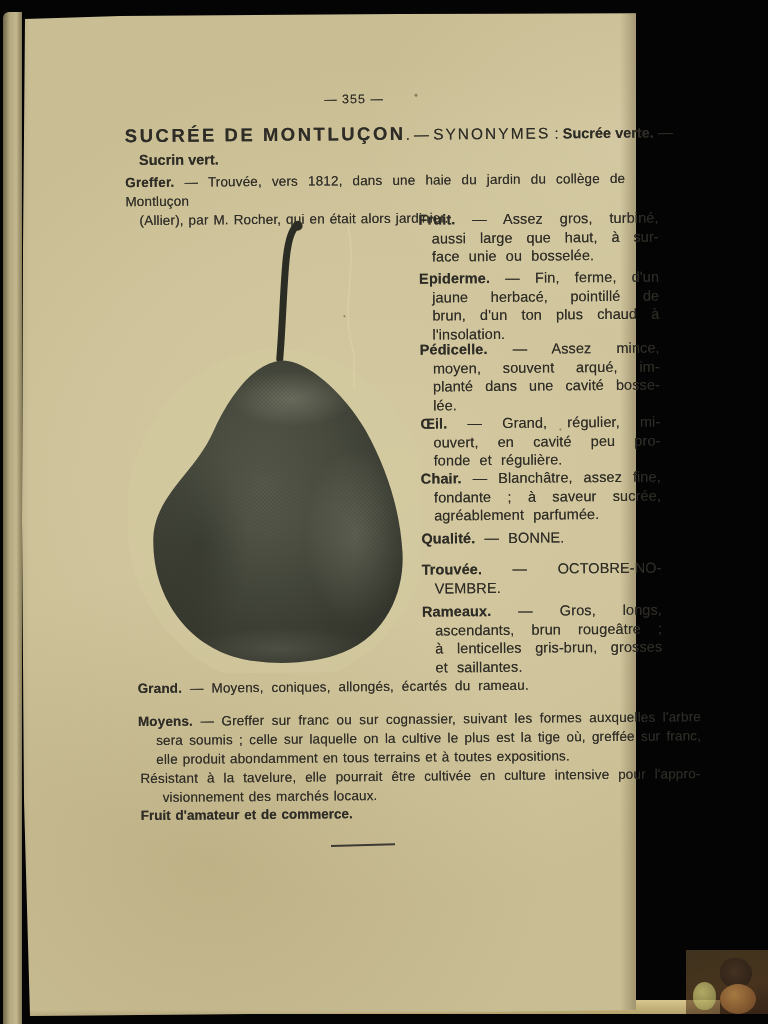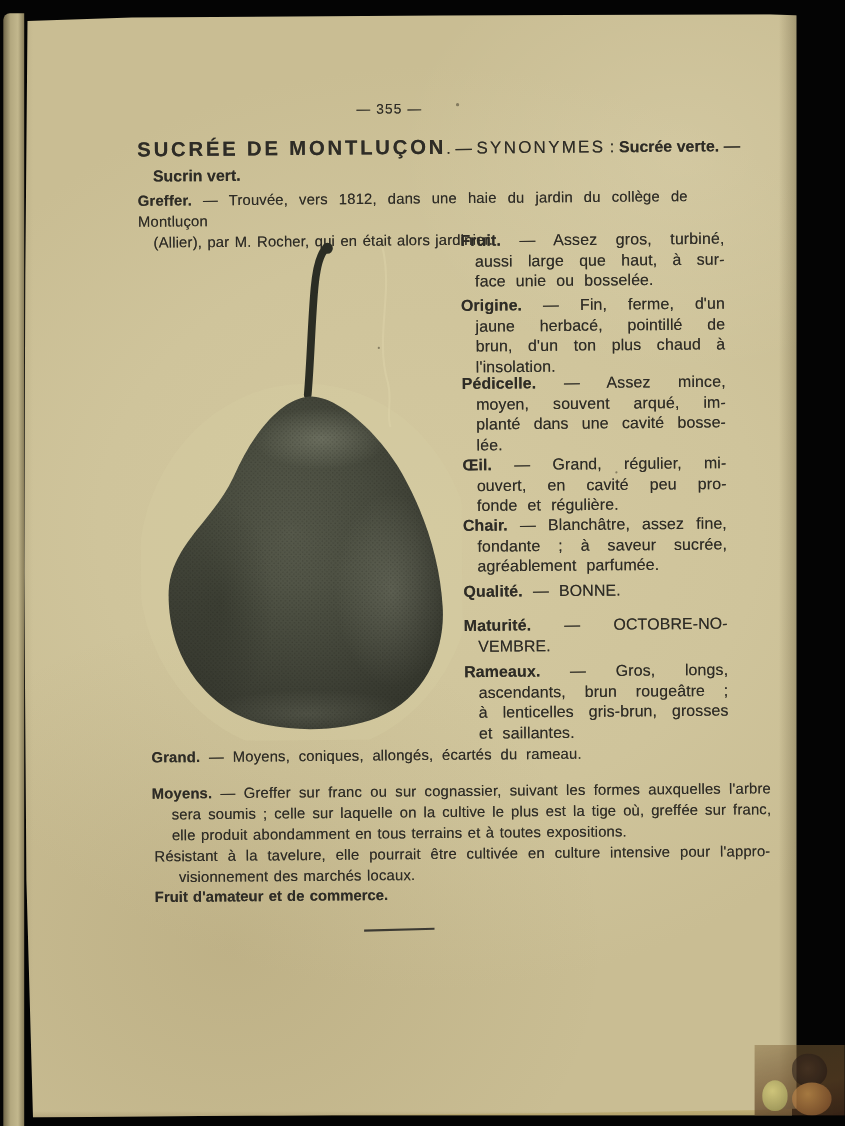--- a/index.html
+++ b/index.html
@@ -14,21 +14,21 @@
     position:absolute;left:3px;top:12px;width:19px;height:1012px;
     background:linear-gradient(90deg,#6f6548 0%,#b3a87f 35%,#c2b78d 70%,#877c59 100%);
     border-radius:6px 0 0 0;
   }
   .under-bottom{
     position:absolute;left:60px;top:1000px;width:660px;height:14px;
     background:linear-gradient(180deg,#d8c88f,#b3a26b);
   }
   
   .page{
-    position:absolute;left:0;top:0;width:724px;height:1024px;
+    position:absolute;left:0;top:0;width:636px;height:1024px;
     background:
       linear-gradient(90deg, rgba(56,44,20,.40) 0px, rgba(56,44,20,.14) 14px, rgba(56,44,20,0) 30px),
       linear-gradient(270deg, rgba(70,58,30,.30) 0px, rgba(70,58,30,0) 16px),
       linear-gradient(180deg, rgba(70,58,30,.28) 0px, rgba(70,58,30,0) 10px),
       linear-gradient(0deg, rgba(95,72,32,.38) 0px, rgba(95,72,32,0) 14px),
       radial-gradient(340px 300px at 210px 860px, rgba(125,104,58,.14), rgba(125,104,58,0)),
       radial-gradient(260px 200px at 620px 140px, rgba(255,250,225,.16), rgba(255,250,225,0)),
       radial-gradient(500px 420px at 390px 480px, #d3c89f 0%, #cfc49b 60%, #c9bd93 100%);
     clip-path:polygon(25px 19px,120px 16px,400px 14px,700px 13px,726px 14px,733px 80px,741px 250px,752px 470px,761px 650px,762px 760px,758px 900px,755px 968px,743px 993px,749px 1007px,690px 1009px,500px 1012px,250px 1014px,30px 1016px,24px 800px,22px 520px,23px 250px);
   }
@@ -151,21 +151,21 @@
         <rect x="0" y="130" width="292" height="336" fill="url(#ht)" opacity=".22"></rect>
       </g>
     </svg>
 
     <div class="pos rc" style="top:211px">
       <span class="ln j"><b>Fruit.</b> <span>— Assez gros, turbiné,</span></span>
       <span class="ln j cont">aussi large que haut, à sur-</span>
       <span class="ln cont nj">face unie ou bosselée.</span>
     </div>
     <div class="pos rc" style="top:270px">
-      <span class="ln j"><b>Origine.</b> <span>— Fin, ferme, d'un</span></span>
+      <span class="ln j"><b>Epiderme.</b> <span>— Fin, ferme, d'un</span></span>
       <span class="ln j cont">jaune herbacé, pointillé de</span>
       <span class="ln j cont">brun, d'un ton plus chaud à</span>
       <span class="ln cont nj">l'insolation.</span>
     </div>
     <div class="pos rc" style="top:341px">
       <span class="ln j"><b>Pédicelle.</b> <span>— Assez mince,</span></span>
       <span class="ln j cont">moyen, souvent arqué, im-</span>
       <span class="ln j cont">planté dans une cavité bosse-</span>
       <span class="ln cont nj">lée.</span>
     </div>
@@ -176,21 +176,21 @@
     </div>
     <div class="pos rc" style="top:470px">
       <span class="ln j"><b>Chair.</b> <span>— Blanchâtre, assez fine,</span></span>
       <span class="ln j cont">fondante ; à saveur sucrée,</span>
       <span class="ln cont nj">agréablement parfumée.</span>
     </div>
     <div class="pos rc" style="top:530px">
       <span class="ln nj"><b>Qualité.</b> <span>— BONNE.</span></span>
     </div>
     <div class="pos rc" style="top:561px">
-      <span class="ln j"><b>Maturité.</b> <span>— OCTOBRE-NO-</span></span>
+      <span class="ln j"><b>Trouvée.</b> <span>— OCTOBRE-NO-</span></span>
       <span class="ln cont nj">VEMBRE.</span>
     </div>
     <div class="pos rc" style="top:603px">
       <span class="ln j"><b>Rameaux.</b> <span>— Gros, longs,</span></span>
       <span class="ln j cont">ascendants, brun rougeâtre ;</span>
       <span class="ln j cont">à lenticelles gris-brun, grosses</span>
       <span class="ln cont nj">et saillantes.</span>
     </div>
 
     <div class="pos yeux">

